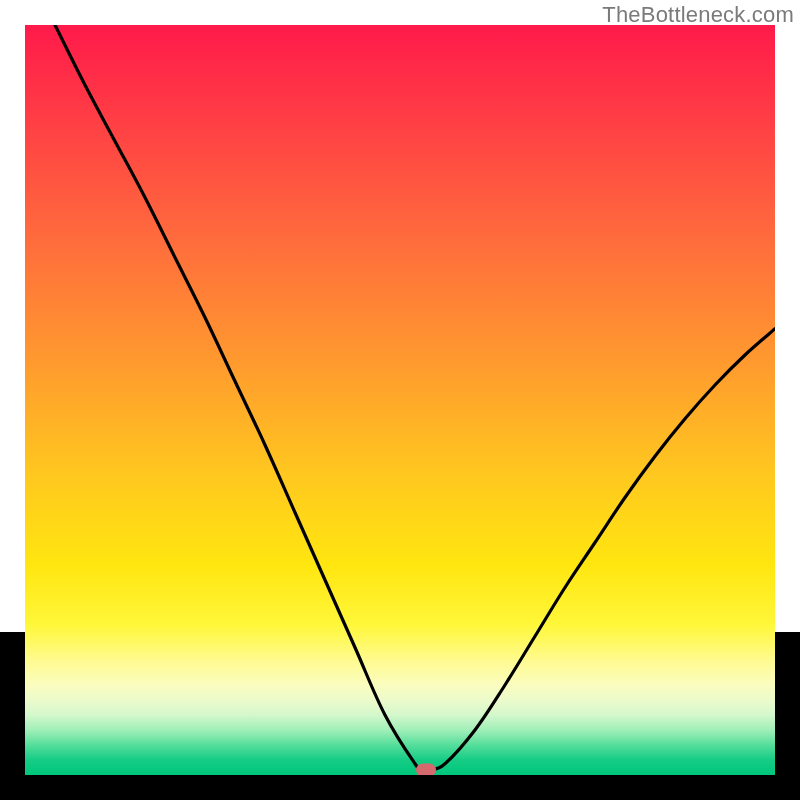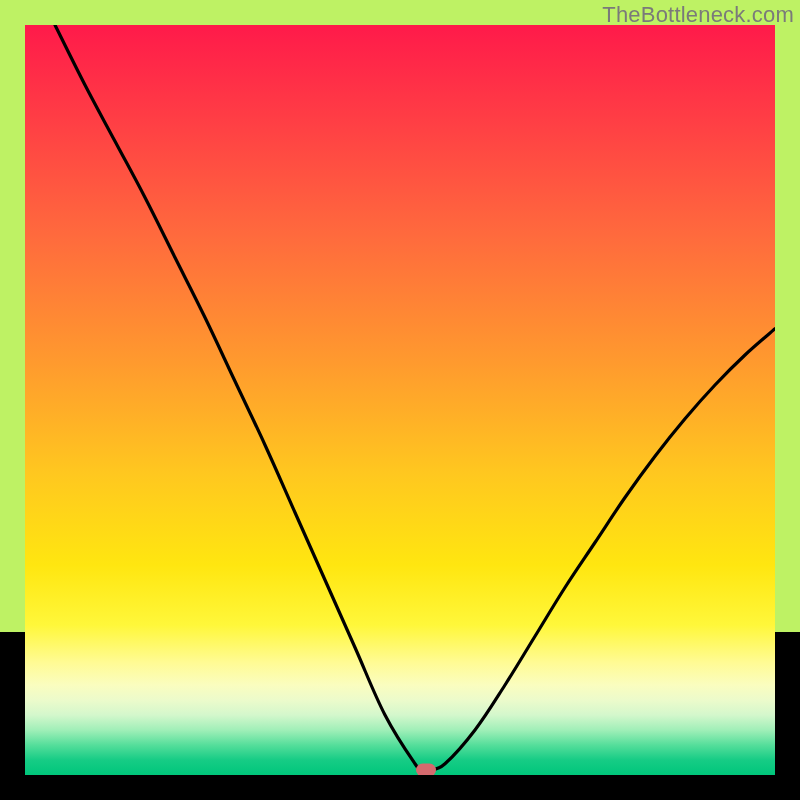--- a/index.html
+++ b/index.html
@@ -10,21 +10,21 @@
     background: #000;
     overflow: hidden;
     font-family: Arial, Helvetica, sans-serif;
   }
   .frame {
     position: absolute;
     left: 0;
     top: 0;
     width: 800px;
     height: 632px;
-    background: #bef264;
+    background: #ffffff;
     text-align: center;
   }
   .plot-area {
     position: absolute;
     left: 25px;
     top: 25px;
     width: 750px;
     height: 750px;
     overflow: hidden;
   }

